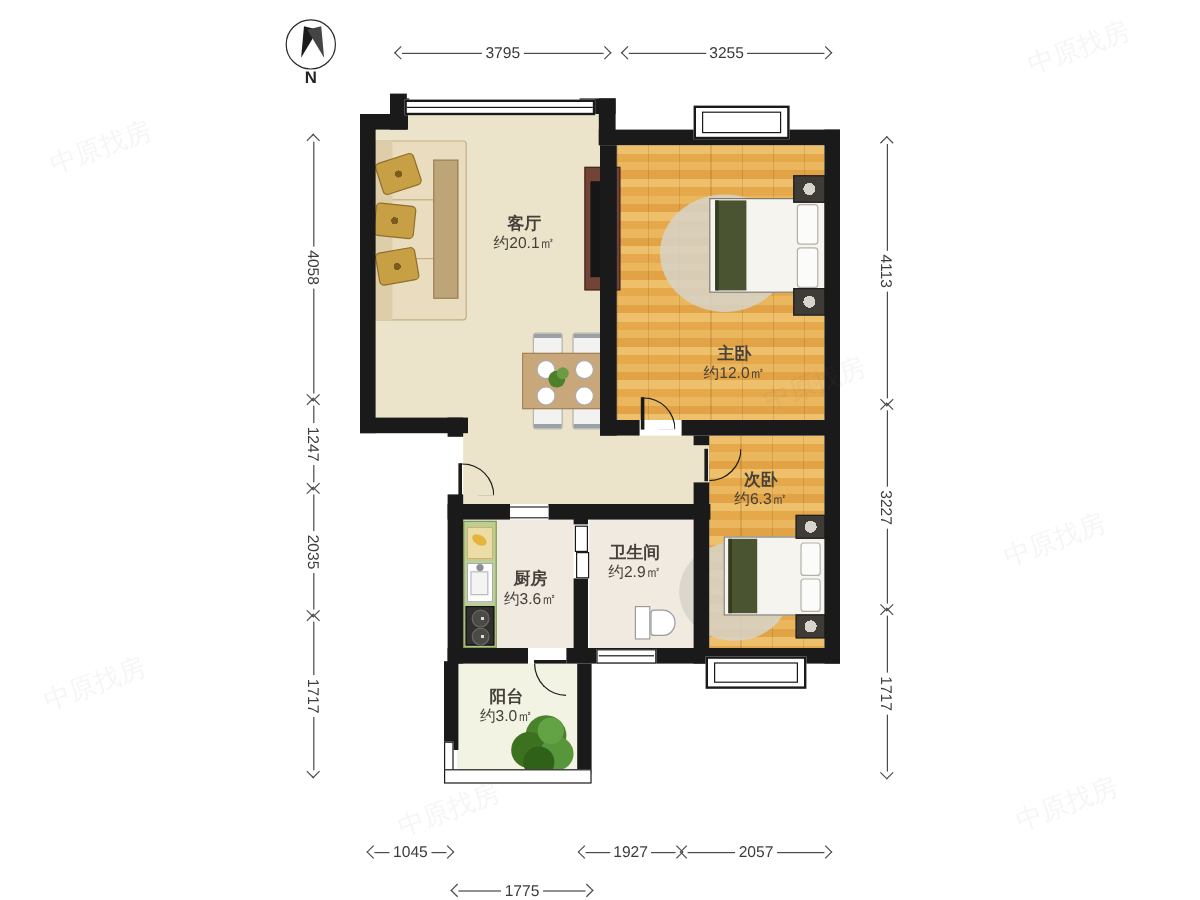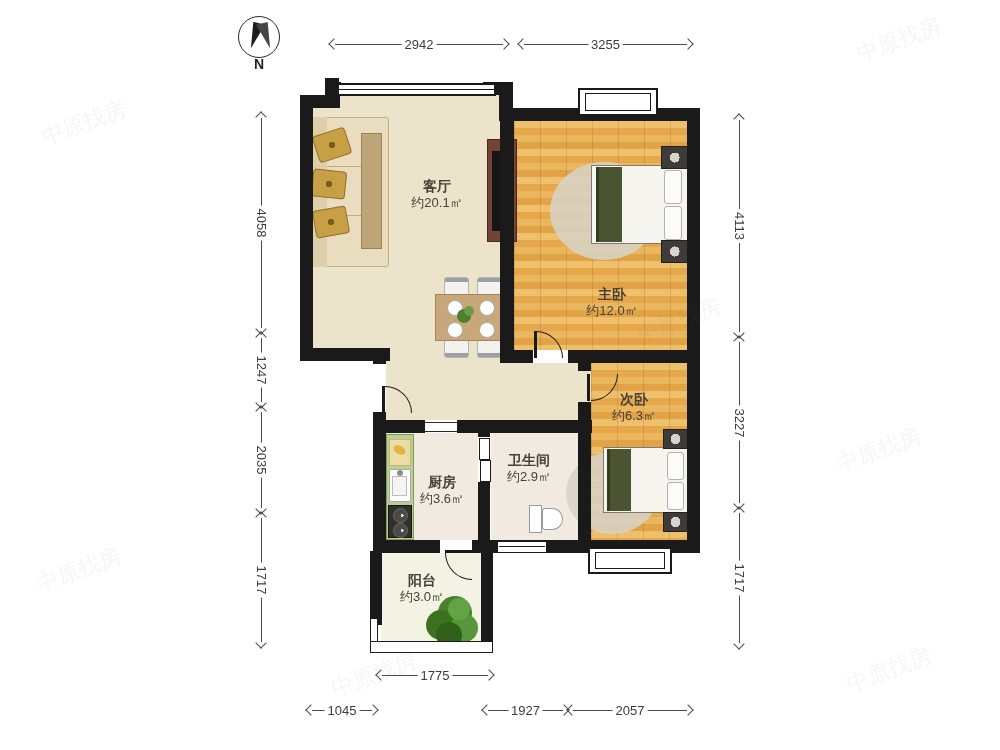--- a/index.html
+++ b/index.html
@@ -217,21 +217,21 @@
 
   <div class="compass-circle"></div>
   <div class="cp-t1"></div>
   <div class="cp-t2"></div>
   <div class="cp-n">N</div>
 
   <div class="dim h" style="left:330px;top:36px;width:178px;">
     <i class="ln"></i>
       <i class="ah l"></i>
       <i class="ah r"></i>
-    <span class="dlab">2942</span>
+    <span class="dlab">3795</span>
   </div>
   <div class="dim h" style="left:519px;top:36px;width:173px;">
     <i class="ln"></i>
       <i class="ah l"></i>
       <i class="ah r"></i>
     <span class="dlab">3255</span>
   </div>
 
   <div class="dim v" style="left:253px;top:113px;height:220px;">
     <i class="ln"></i>
@@ -276,21 +276,21 @@
       <i class="ah d"></i>
     <span class="dlab">1717</span>
   </div>
 
   <div class="dim h" style="left:307px;top:702px;width:70px;">
     <i class="ln"></i>
       <i class="ah l"></i>
       <i class="ah r"></i>
     <span class="dlab">1045</span>
   </div>
-  <div class="dim h" style="left:377px;top:667px;width:116px;">
+  <div class="dim h" style="left:377px;top:734px;width:116px;">
     <i class="ln"></i>
       <i class="ah l"></i>
       <i class="ah r"></i>
     <span class="dlab">1775</span>
   </div>
   <div class="dim h" style="left:483px;top:702px;width:85px;">
     <i class="ln"></i>
       <i class="ah l"></i>
       <i class="ah r"></i>
     <span class="dlab">1927</span>

